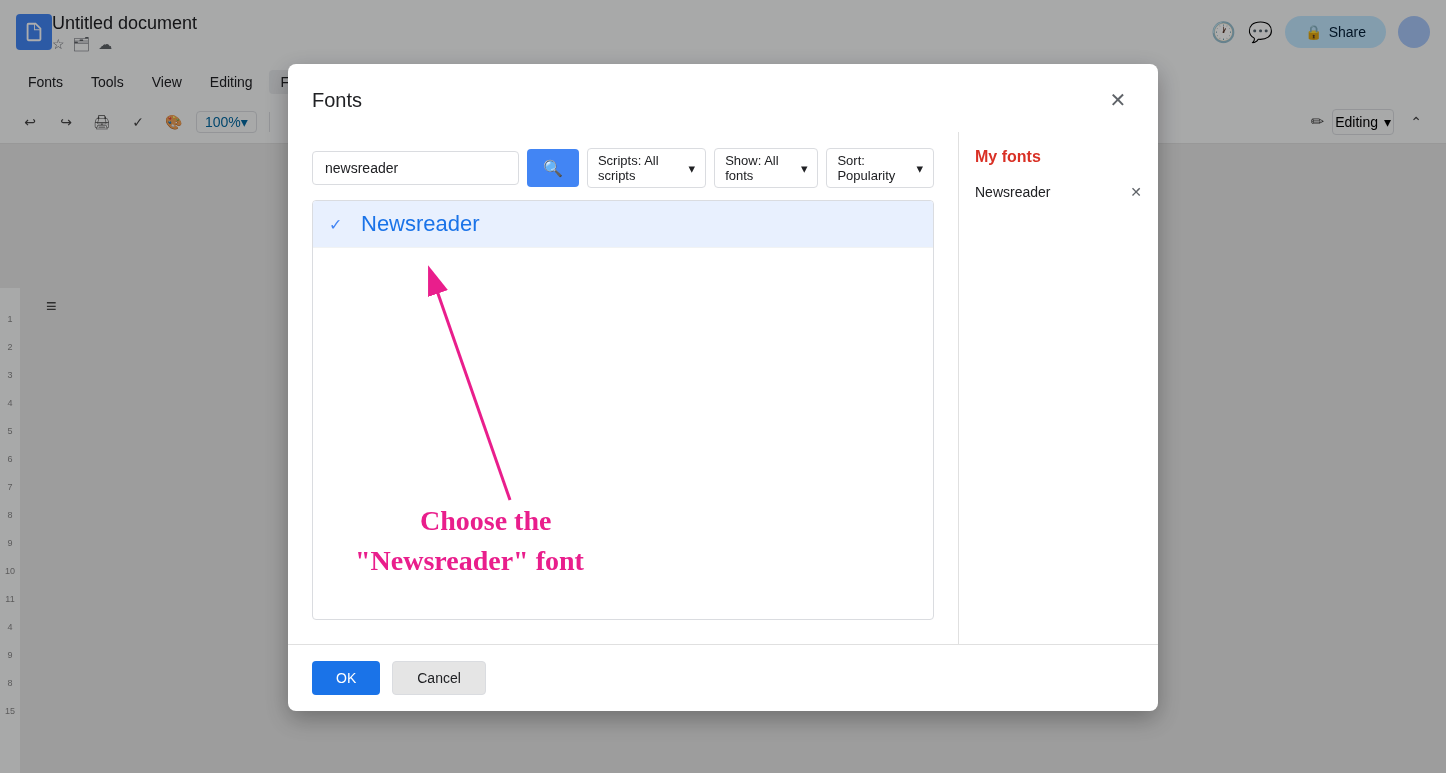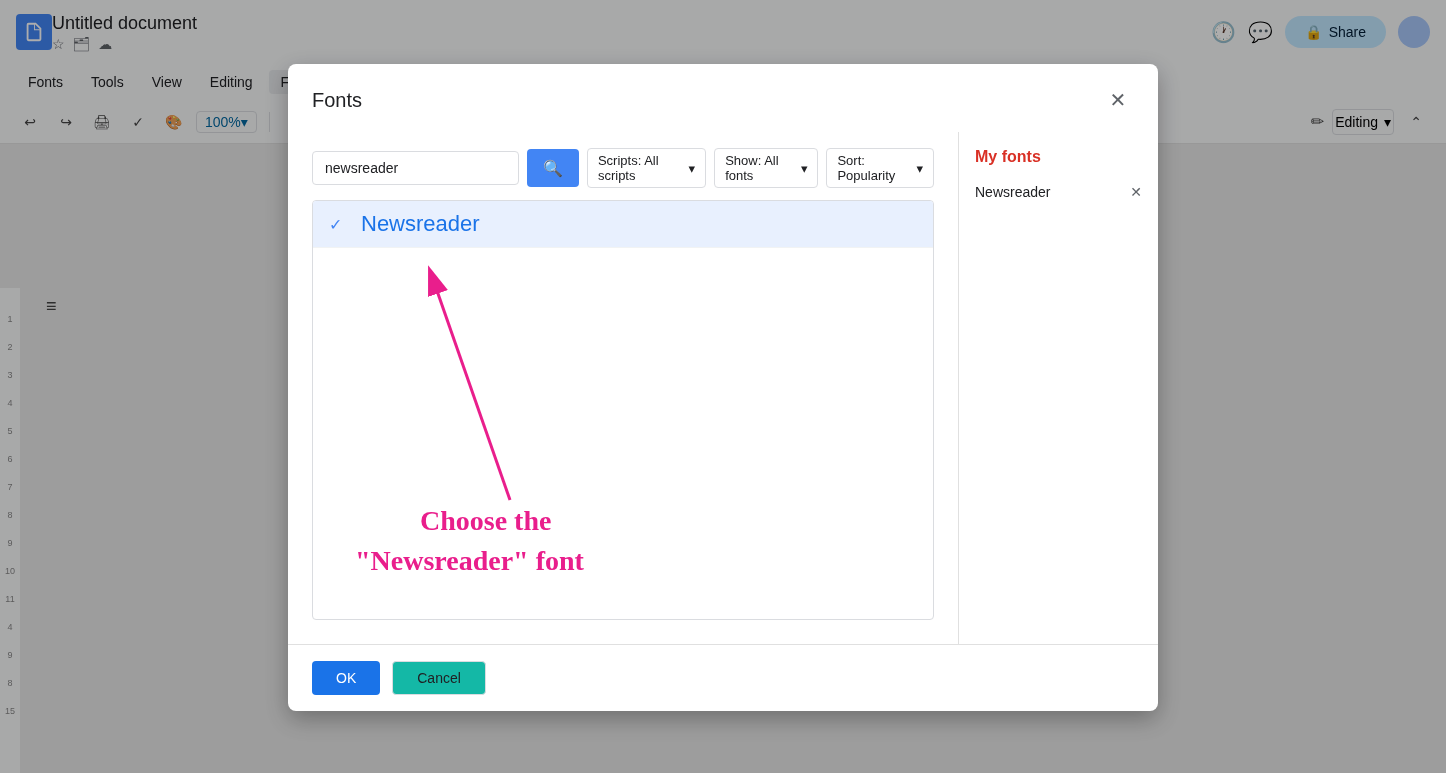--- a/index.html
+++ b/index.html
@@ -124,21 +124,21 @@
     .font-name { font-size: 22px; color: #1a73e8; }
 
     .dialog-footer {
       display: flex; gap: 12px; padding: 16px 24px; border-top: 1px solid #e0e0e0;
     }
     .ok-btn {
       background: #1a73e8; color: white; border: none; border-radius: 4px;
       padding: 8px 24px; font-size: 14px; cursor: pointer;
     }
     .cancel-btn {
-      background: #14b8a6; color: #202124; border: 1px solid #dadce0; border-radius: 4px;
+      background: #e5e5e5; color: #202124; border: 1px solid #dadce0; border-radius: 4px;
       padding: 8px 24px; font-size: 14px; cursor: pointer;
     }
 
     
     .my-fonts-title { font-size: 16px; color: #d93025; font-weight: 700; margin-bottom: 12px; }
     .my-font-item {
       display: flex; align-items: center; justify-content: space-between;
       padding: 6px 0; font-size: 14px; color: #202124;
     }
     .my-font-remove { color: #5f6368; cursor: pointer; font-size: 14px; }

